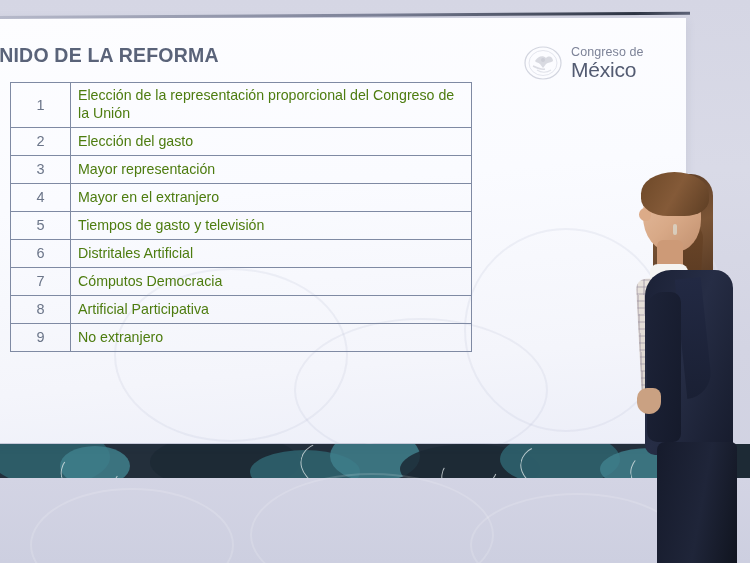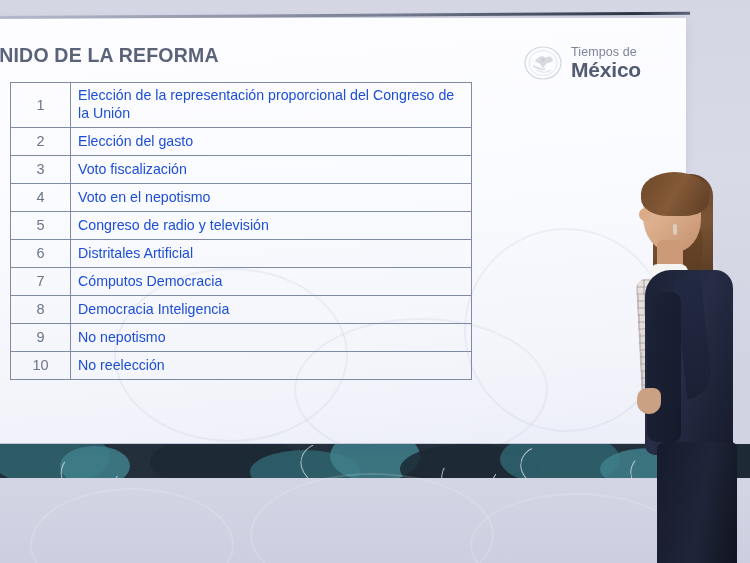--- a/index.html
+++ b/index.html
@@ -114,21 +114,21 @@
   .reform-table {
     position: absolute;
     left: 10px;
     top: 82px;
     width: 462px;
     border-collapse: collapse;
     table-layout: fixed;
   }
   .reform-table td {
     border: 1px solid #7f8aa3;
-    color: #1d4ed8;
+    color: #4d7c0f;
     font-size: 14.2px;
     padding: 4px 7px;
     line-height: 1.25;
     background: transparent;
     vertical-align: middle;
   }
   .reform-table td.num {
     width: 45px;
     text-align: center;
     color: #6b7589;
@@ -151,21 +151,21 @@
     opacity: .42;
   }
   .gob-text { line-height: 1; }
   .gob-line1 {
     font-size: 12.5px;
     color: #7d8398;
     letter-spacing: .1px;
   }
   .gob-line2 {
     font-size: 21px;
-    font-weight: bold;
+    font-weight: normal;
     color: #535b72;
     letter-spacing: -.2px;
     margin-top: 1px;
   }
 
   
   .person { position: absolute; left: 595px; top: 160px; width: 155px; height: 403px; }
   .p-hair-back {
     position: absolute; left: 58px; top: 14px;
     width: 60px; height: 120px;
@@ -314,64 +314,60 @@
       <tr class="tall">
         <td class="num">1</td>
         <td>Elección de la representación proporcional del Congreso de la Unión</td>
       </tr>
       <tr>
         <td class="num">2</td>
         <td>Elección del gasto</td>
       </tr>
       <tr>
         <td class="num">3</td>
-        <td>Voto fiscalización</td>
+        <td>Mayor representación</td>
       </tr>
       <tr>
         <td class="num">4</td>
-        <td>Voto en el nepotismo</td>
+        <td>Mayor en el extranjero</td>
       </tr>
       <tr>
         <td class="num">5</td>
-        <td>Congreso de radio y televisión</td>
+        <td>Tiempos de gasto y televisión</td>
       </tr>
       <tr>
         <td class="num">6</td>
         <td>Distritales Artificial</td>
       </tr>
       <tr>
         <td class="num">7</td>
         <td>Cómputos Democracia</td>
       </tr>
       <tr>
         <td class="num">8</td>
-        <td>Democracia Inteligencia</td>
+        <td>Artificial Participativa</td>
       </tr>
       <tr>
         <td class="num">9</td>
-        <td>No nepotismo</td>
-      </tr>
-      <tr>
-        <td class="num">10</td>
-        <td>No reelección</td>
+        <td>No extranjero</td>
       </tr>
     </tbody>
   </table>
 
   <div class="gob-logo">
     <svg class="eagle" viewBox="0 0 40 38">
       <ellipse cx="20" cy="19" rx="18" ry="16" fill="none" stroke="#9aa0b4" stroke-width="1.2"></ellipse>
       <ellipse cx="20" cy="19" rx="14" ry="12.5" fill="none" stroke="#b3b8c9" stroke-width="0.8"></ellipse>
       <path d="M12 17 C15 12, 20 11, 23 14 C26 11, 30 13, 30 17 C28 19, 25 18, 23 20 L20 24 L17 20 C15 18, 13 19, 12 17 Z" fill="#8b8f9f" opacity="0.75"></path>
       <path d="M10 22 C14 24, 18 26, 22 25" fill="none" stroke="#8b8f9f" stroke-width="1.4" opacity="0.7"></path>
       <path d="M14 26 C18 29, 24 29, 28 26" fill="none" stroke="#9aa0b4" stroke-width="1.1" opacity="0.65"></path>
       <circle cx="20" cy="16" r="2" fill="#777c8c" opacity="0.6"></circle>
     </svg>
     <div class="gob-text">
-      <div class="gob-line1">Tiempos de</div>
+      <div class="gob-line1">Congreso de</div>
       <div class="gob-line2">México</div>
     </div>
   </div>
 
   <div class="person">
     <div class="p-hair-back"></div>
     <div class="p-ponytail"></div>
     <div class="p-head"></div>
     <div class="p-nose"></div>
     <div class="p-hair-top"></div>

